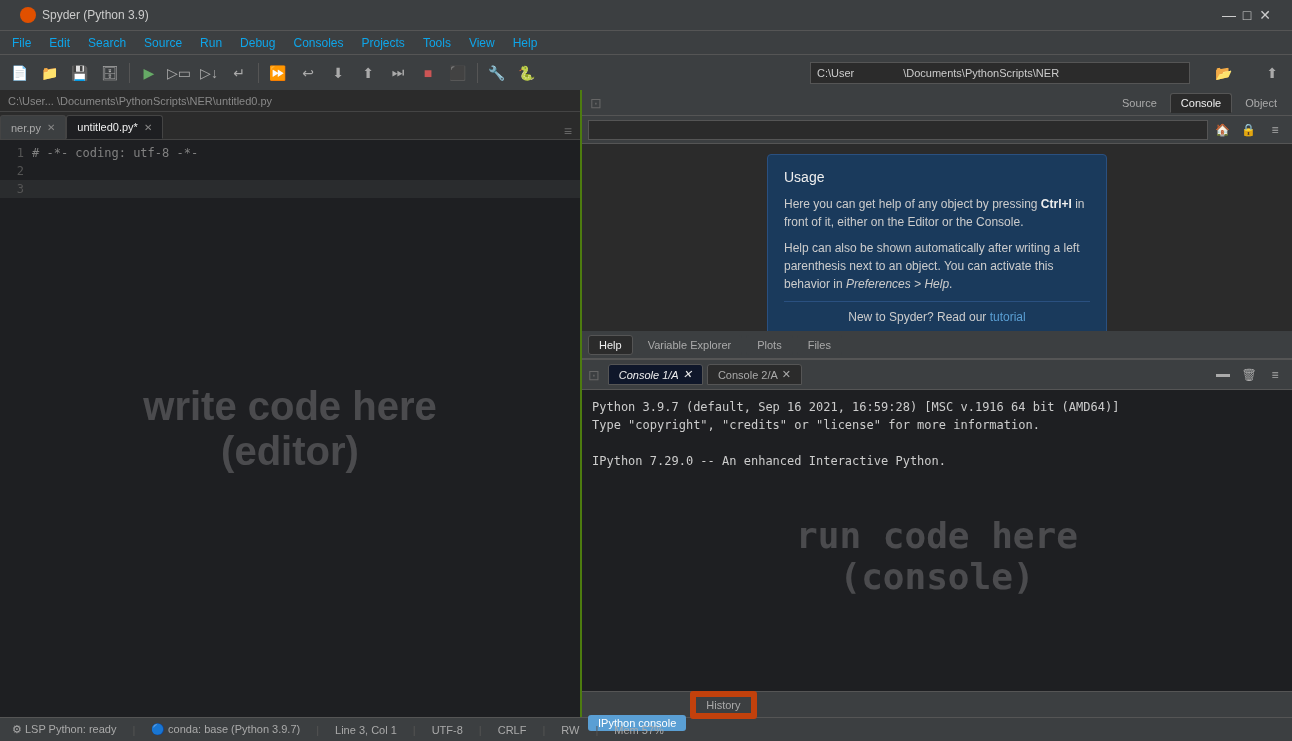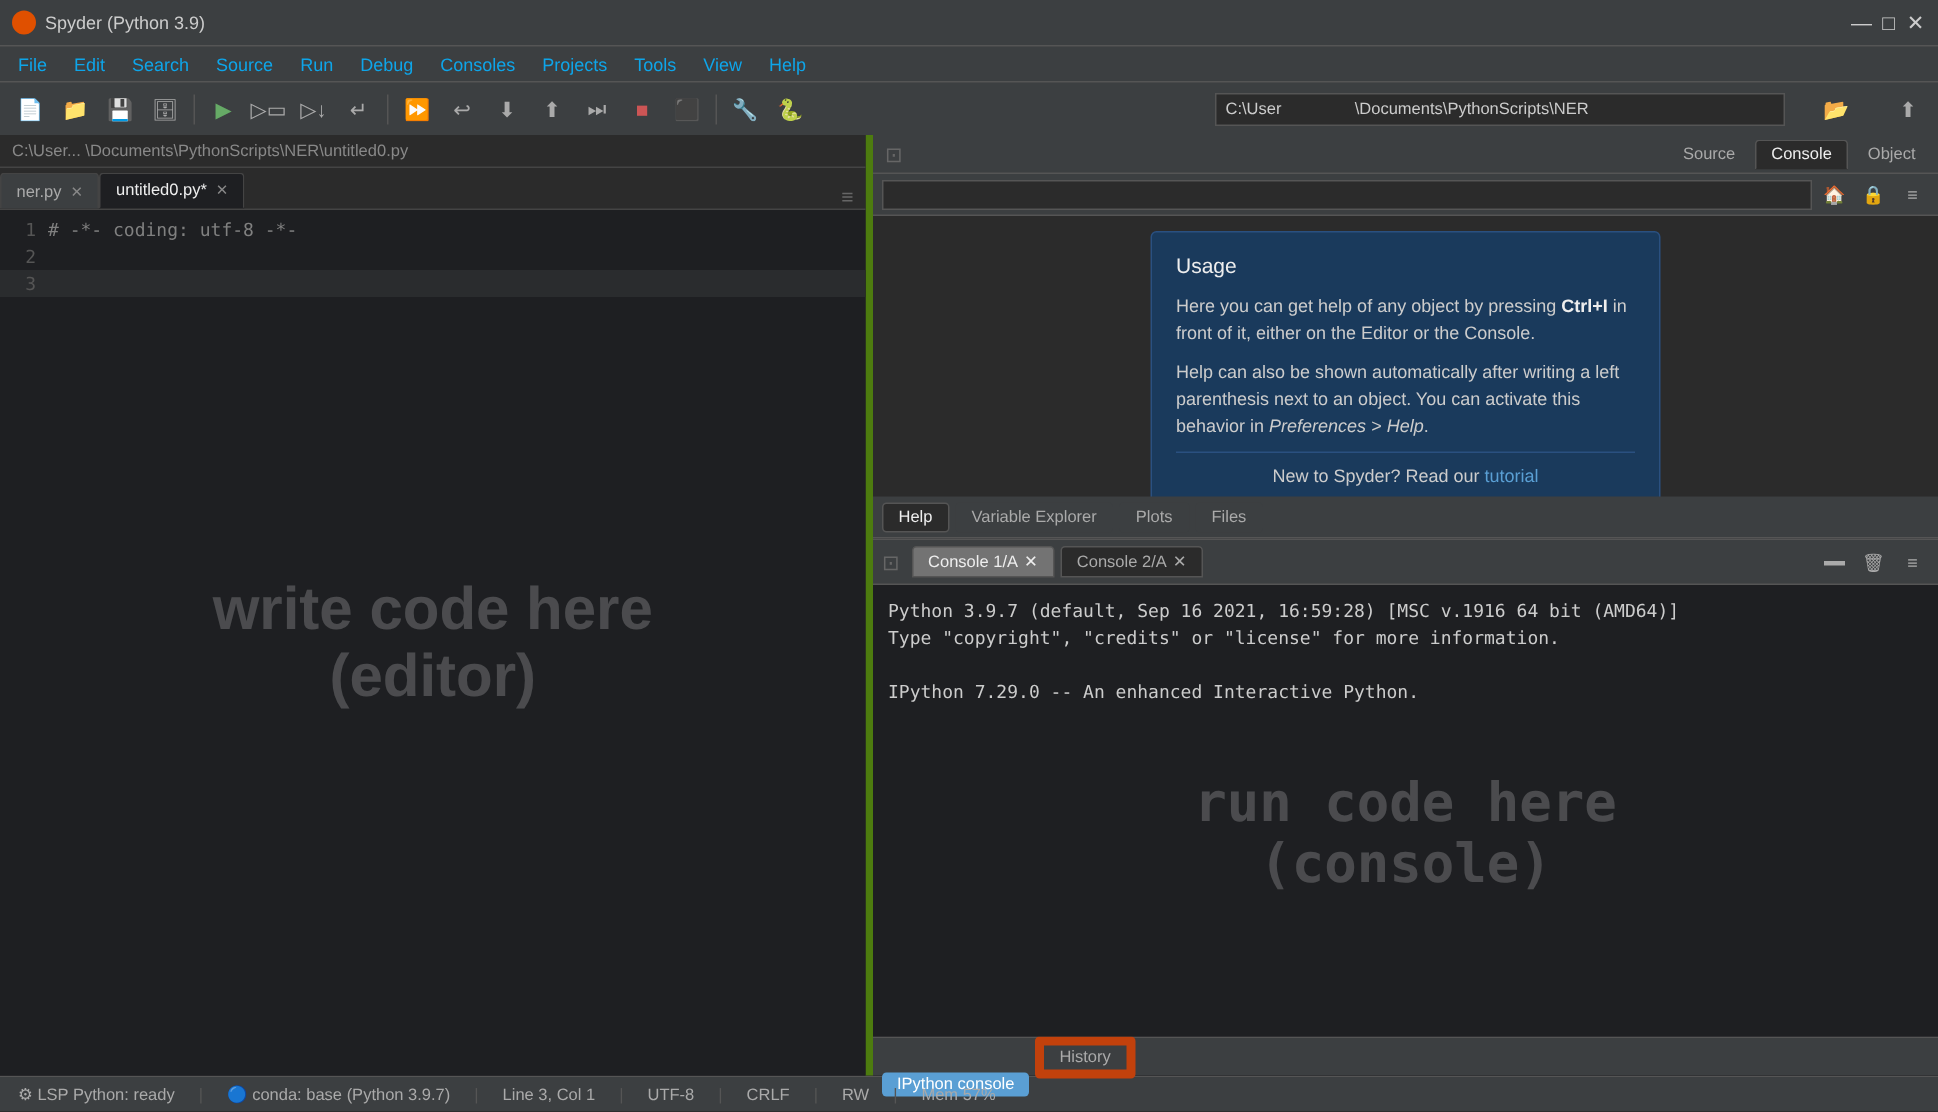--- a/index.html
+++ b/index.html
@@ -12,21 +12,21 @@
       height: 741px;
       overflow: hidden;
     }
 
     
     #title-bar {
       height: 30px;
       background: #3c3f41;
       display: flex;
       align-items: center;
-      padding: 0 8px;
+      padding: 0 20px;
       justify-content: space-between;
     }
     #title-bar-left {
       display: flex;
       align-items: center;
       gap: 6px;
       font-size: 12px;
       color: #ccc;
     }
     #title-bar-left .spyder-icon {
@@ -122,21 +122,21 @@
       display: flex;
       height: calc(741px - 30px - 24px - 36px - 24px);
     }
 
     
     #editor-panel {
       width: 582px;
       display: flex;
       flex-direction: column;
       background: #1e1f22;
-      border-right: 5px solid #4d7c0f;
+      border-right: 2px solid #4d7c0f;
     }
 
     
     #breadcrumb {
       height: 22px;
       background: #2b2b2b;
       border-bottom: 1px solid #444;
       display: flex;
       align-items: center;
       padding: 0 8px;
@@ -389,22 +389,23 @@
       cursor: pointer;
       color: #aaa;
       background: #2b2b2b;
       border: 1px solid #555;
       border-radius: 3px 3px 0 0;
       display: flex;
       align-items: center;
       gap: 4px;
     }
     .console-tab.active {
-      background: #737373;
+      background: #0f172a;
       color: #eee;
+      font-style: italic;
     }
     .console-header-btns {
       margin-left: auto;
       display: flex;
       gap: 4px;
     }
     .console-btn {
       width: 22px;
       height: 22px;
       background: transparent;

